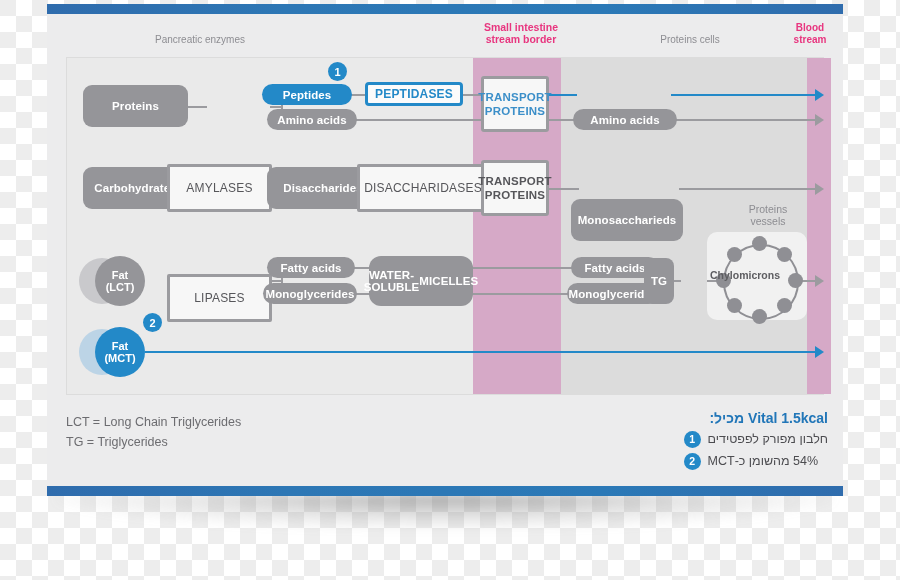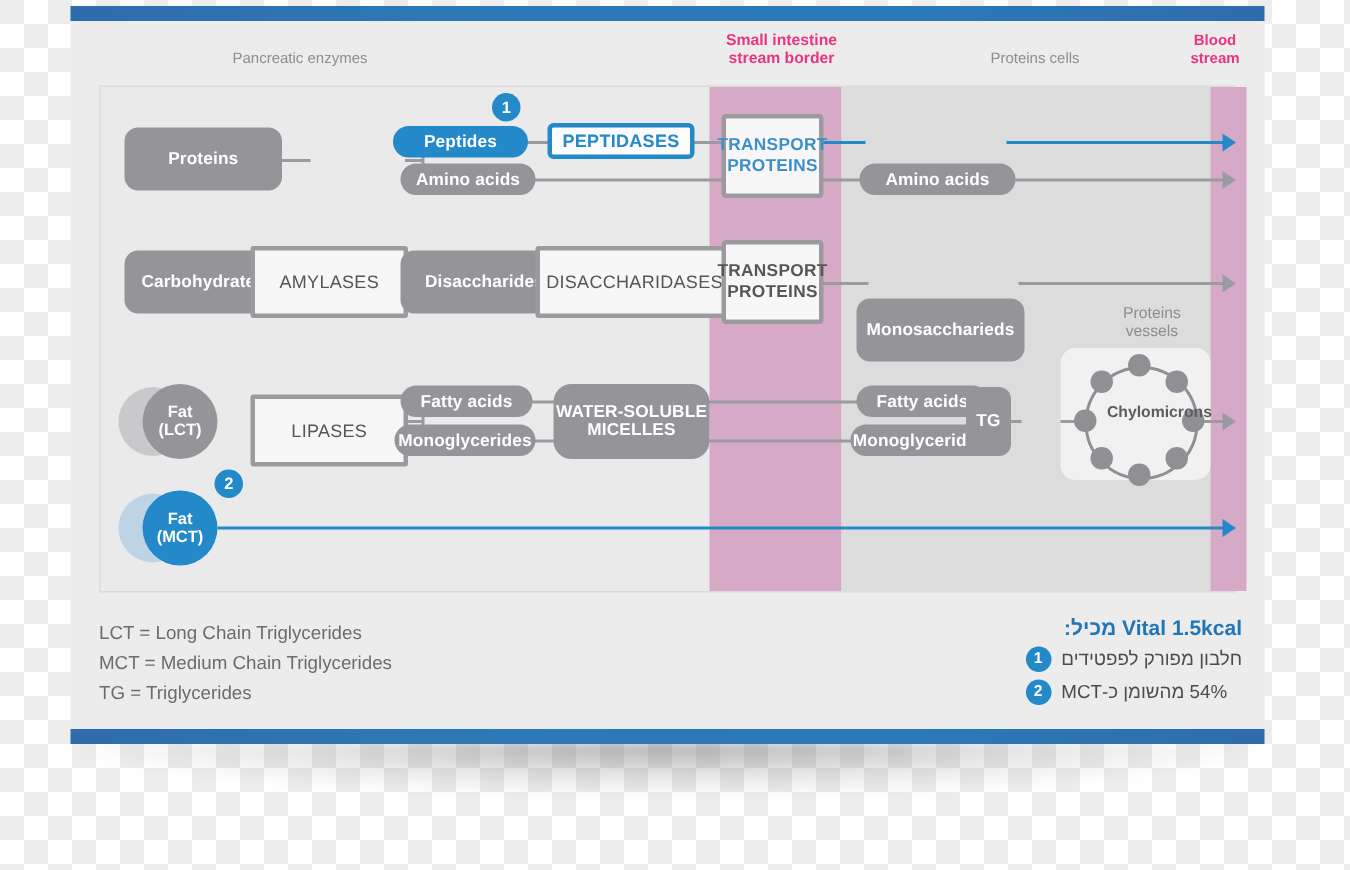--- a/index.html
+++ b/index.html
@@ -73,21 +73,21 @@
 
   .badge{position:absolute;width:19px;height:19px;border-radius:50%;background:#2389c8;
          color:#fff;font-size:11px;font-weight:bold;display:flex;align-items:center;
          justify-content:center;box-shadow:0 0 0 2px #eaeaea;z-index:6;}
 
   
   .ring{position:absolute;}
   .ring .dot{position:absolute;width:15px;height:15px;border-radius:50%;background:#8f8f94;}
   .ring .ringline{position:absolute;left:7px;top:7px;width:72px;height:72px;border-radius:50%;
                   border:2px solid #8f8f94;}
-  .ring .lbl{position:absolute;left:-6px;top:32px;width:98px;text-align:right;
+  .ring .lbl{position:absolute;left:-6px;top:32px;width:98px;text-align:left;
              font-size:10.5px;color:#5d5d61;font-weight:bold;}
 
   
   .legend{position:absolute;left:66px;top:412px;font-size:12.5px;color:#6c6c70;line-height:20px;}
   .heb{position:absolute;right:72px;top:408px;text-align:right;direction:rtl;}
   .heb .ttl{font-size:14px;font-weight:bold;color:#2176b8;line-height:20px;}
   .heb .row{font-size:12.5px;color:#4c4c50;line-height:22px;display:flex;
             align-items:center;justify-content:flex-end;gap:7px;}
   .heb .num{width:17px;height:17px;border-radius:50%;background:#2389c8;color:#fff;
             font-size:10.5px;font-weight:bold;display:flex;align-items:center;justify-content:center;flex:0 0 auto;}
@@ -196,30 +196,30 @@
     <div class="ln h" style="left:600px;top:222px;width:14px;"></div>
     <div class="ln h" style="left:640px;top:222px;width:14px;"></div>
     <div class="ln h" style="left:726px;top:222px;width:24px;"></div>
     <div class="arw" style="left:748px;top:217px;"></div>
 
     <div class="circ ghost" style="left:12px;top:200px;width:46px;height:46px;"></div>
     <div class="circ grey" style="left:28px;top:198px;width:50px;height:50px;flex-direction:column;">
       <span>Fat</span>
       <span>(LCT)</span>
     </div>
-    <div class="node enzyme" style="left:100px;top:205px;width:105px;height:48px;">
+    <div class="node enzyme" style="left:100px;top:216px;width:105px;height:48px;">
       <span>LIPASES</span>
     </div>
     <div class="node pill" style="left:200px;top:199px;width:88px;height:21px;">
       <span>Fatty acids</span>
     </div>
     <div class="node pill" style="left:196px;top:225px;width:94px;height:21px;">
       <span>Monoglycerides</span>
     </div>
-    <div class="node pill" style="left:302px;top:198px;width:104px;height:50px;border-radius:12px;flex-direction:column;text-align:center;">
+    <div class="node pill" style="left:302px;top:198px;width:104px;height:50px;border-radius:12px;flex-direction:row;text-align:center;">
       <span>WATER-SOLUBLE</span>
       <span>MICELLES</span>
     </div>
     <div class="node pill" style="left:504px;top:199px;width:88px;height:21px;">
       <span>Fatty acids</span>
     </div>
     <div class="node pill" style="left:500px;top:225px;width:92px;height:21px;">
       <span>Monoglycerides</span>
     </div>
     <div class="node pill" style="left:577px;top:200px;width:30px;height:46px;border-radius:8px;">
@@ -249,21 +249,20 @@
     <div class="circ blue" style="left:28px;top:269px;width:50px;height:50px;flex-direction:column;">
       <span>Fat</span>
       <span>(MCT)</span>
     </div>
     <div class="badge" style="left:76px;top:255px;">2</div>
 
   </div>
 
   <div class="legend">
     <div>LCT = Long Chain Triglycerides</div>
-    <div>MCT = Medium Chain Triglycerides</div>
     <div>TG = Triglycerides</div>
   </div>
 
   <div class="heb">
     <div class="ttl">Vital 1.5kcal מכיל:</div>
     <div class="row">
       <span>חלבון מפורק לפפטידים</span>
       <span class="num">1</span>
     </div>
     <div class="row">

